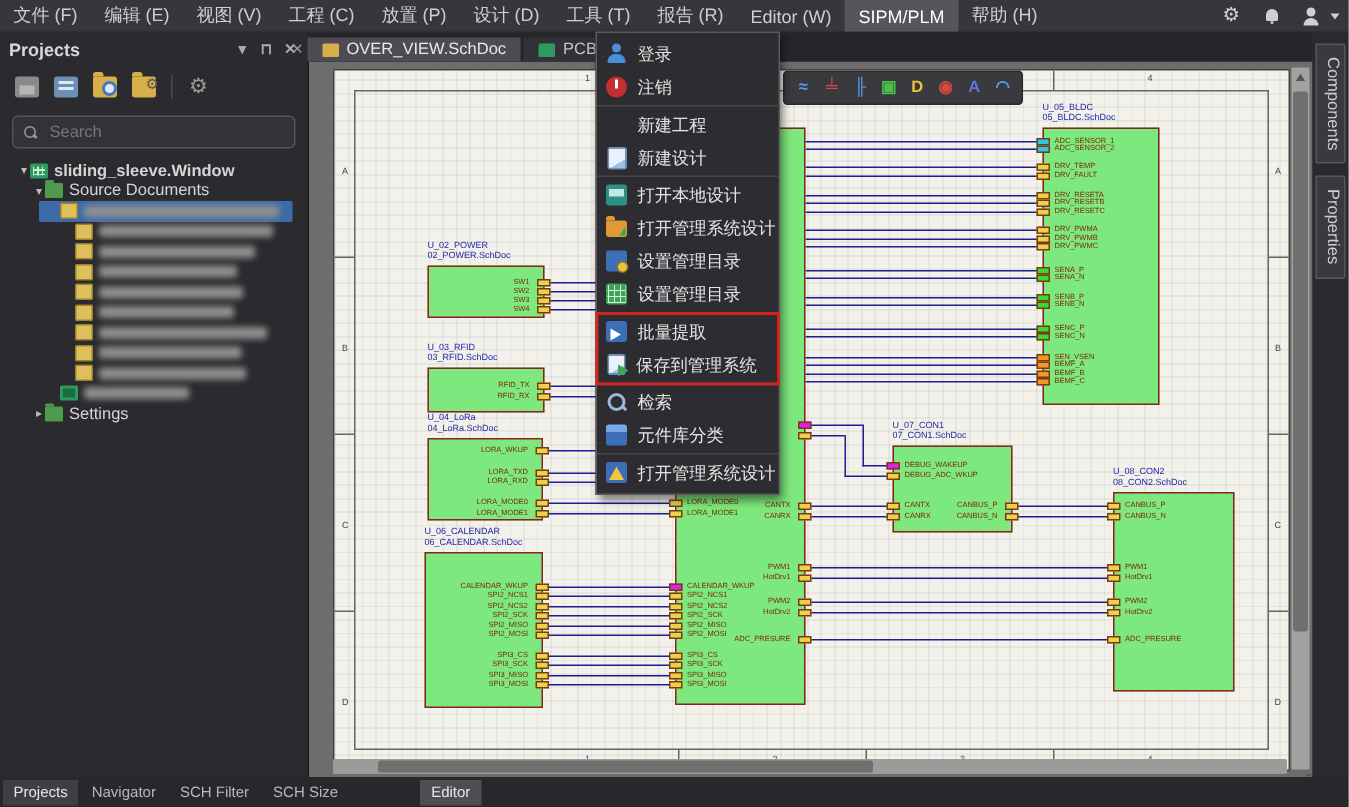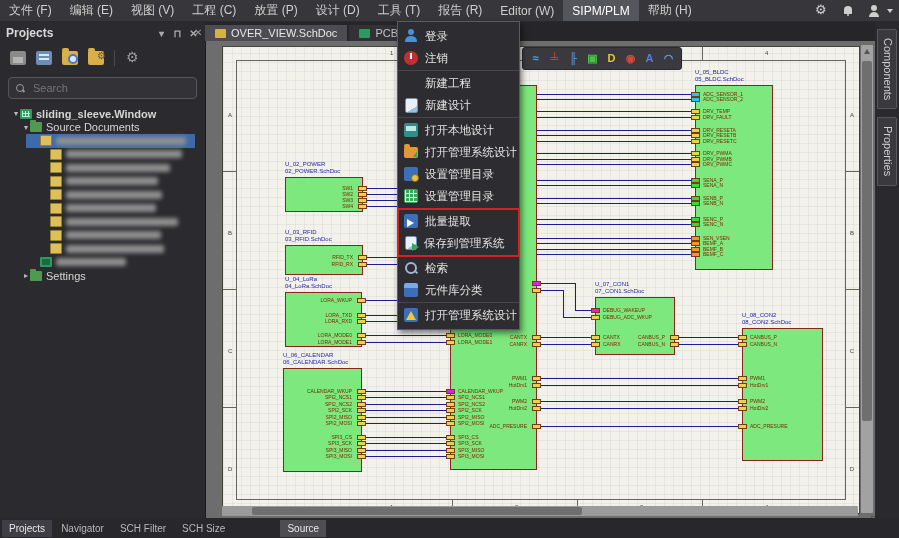--- a/index.html
+++ b/index.html
@@ -596,21 +596,21 @@
 <div id="rightstrip">
     <div class="vtab">Components</div>
     <div class="vtab">Properties</div>
   </div>
 
 <div id="bottombar">
     <div class="btab active">Projects</div>
     <div class="btab">Navigator</div>
     <div class="btab">SCH Filter</div>
     <div class="btab">SCH Size</div>
-    <div class="btab editor">Source</div>
+    <div class="btab editor">Editor</div>
   </div>
 
 <div id="plm-menu">
     <div class="dd-group">
       <div class="dd-item">
         <div class="mi mi-user"></div>
         <div class="dd-label">登录</div>
       </div>
       <div class="dd-item">
         <div class="mi mi-power"></div>

